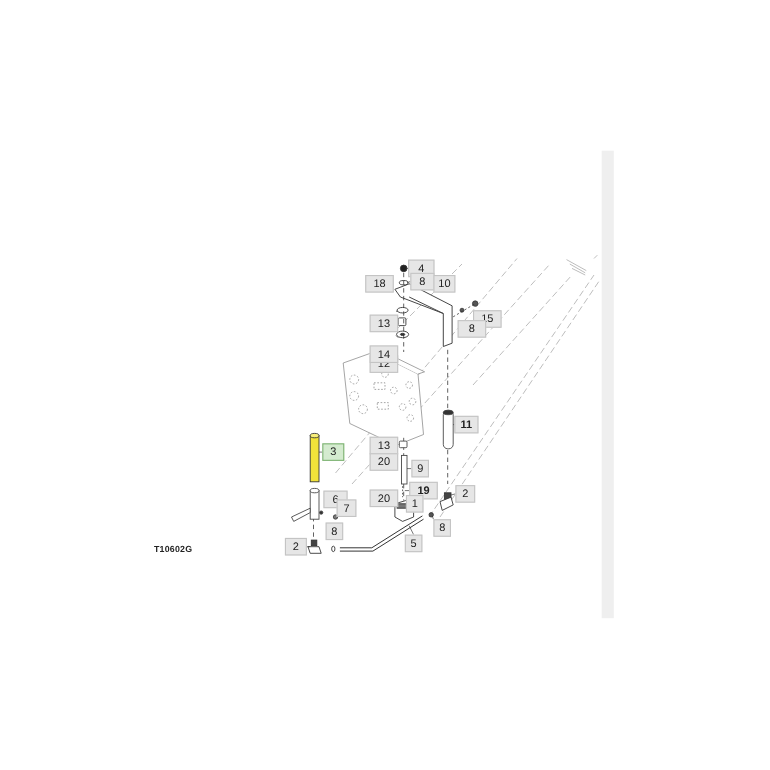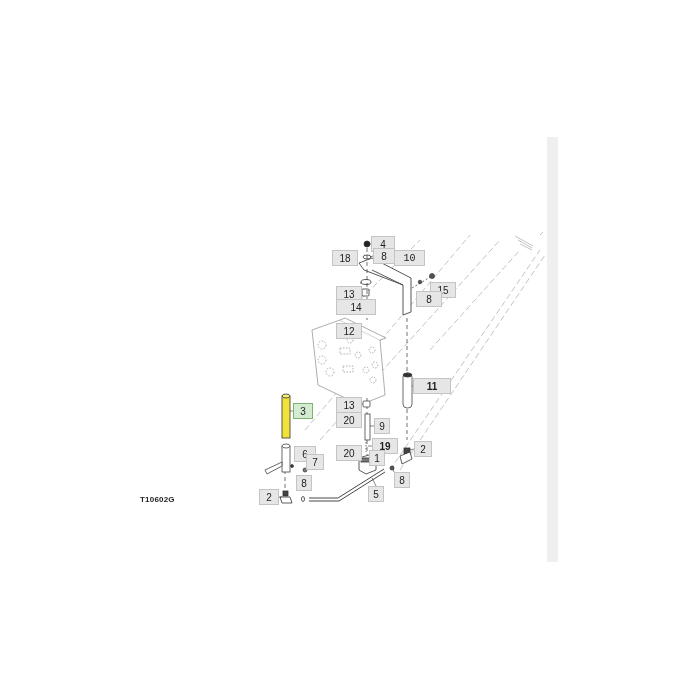--- a/index.html
+++ b/index.html
@@ -149,27 +149,27 @@
     <line x1="279" y1="497" x2="282" y2="497"></line>
     <line x1="394" y1="472" x2="393" y2="469"></line>
     <line x1="376" y1="486" x2="372" y2="478"></line>
   </g>
 </svg>
 
 <div id="callout-layer">
     <div class="callout" style="left: 371px; top: 236px; width: 24px;">4</div>
     <div class="callout" style="left: 373px; top: 248px; width: 22px;">8</div>
     <div class="callout" style="left: 332px; top: 250px; width: 26px;">18</div>
-    <div class="callout" style="left: 394px; top: 250px; width: 31px; font-family: Liberation Mono, monospace;">10</div>
+    <div class="callout" style="left: 394px; top: 250px; width: 20px;">10</div>
     <div class="callout" style="left: 430px; top: 282px; width: 26px;">15</div>
     <div class="callout" style="left: 416px; top: 291px; width: 26px;">8</div>
     <div class="callout" style="left: 336px; top: 275px; width: 26px; margin-top: 48px;">12</div>
     <div class="callout" style="left: 336px; top: 286px; width: 26px;">13</div>
-    <div class="callout" style="left: 336px; top: 299px; width: 40px; text-align: center;">14</div>
-    <div class="callout" style="left: 413px; top: 378px; width: 38px; font-weight: bold;">11</div>
+    <div class="callout" style="left: 336px; top: 314px; width: 26px; text-align: center;">14</div>
+    <div class="callout" style="left: 413px; top: 378px; width: 22px; font-weight: bold;">11</div>
     <div class="callout highlight" style="left: 293px; top: 403px; width: 20px;">3</div>
     <div class="callout" style="left: 336px; top: 397px; width: 26px;">13</div>
     <div class="callout" style="left: 336px; top: 412px; width: 26px;">20</div>
     <div class="callout" style="left: 374px; top: 418px; width: 16px;">9</div>
     <div class="callout" style="left: 372px; top: 438px; width: 26px; font-weight: bold;">19</div>
     <div class="callout" style="left: 414px; top: 441px; width: 18px;">2</div>
     <div class="callout" style="left: 336px; top: 445px; width: 26px;">20</div>
     <div class="callout" style="left: 369px; top: 450px; width: 16px;">1</div>
     <div class="callout" style="left: 294px; top: 446px; width: 22px;">6</div>
     <div class="callout" style="left: 306px; top: 454px; width: 18px;">7</div>

